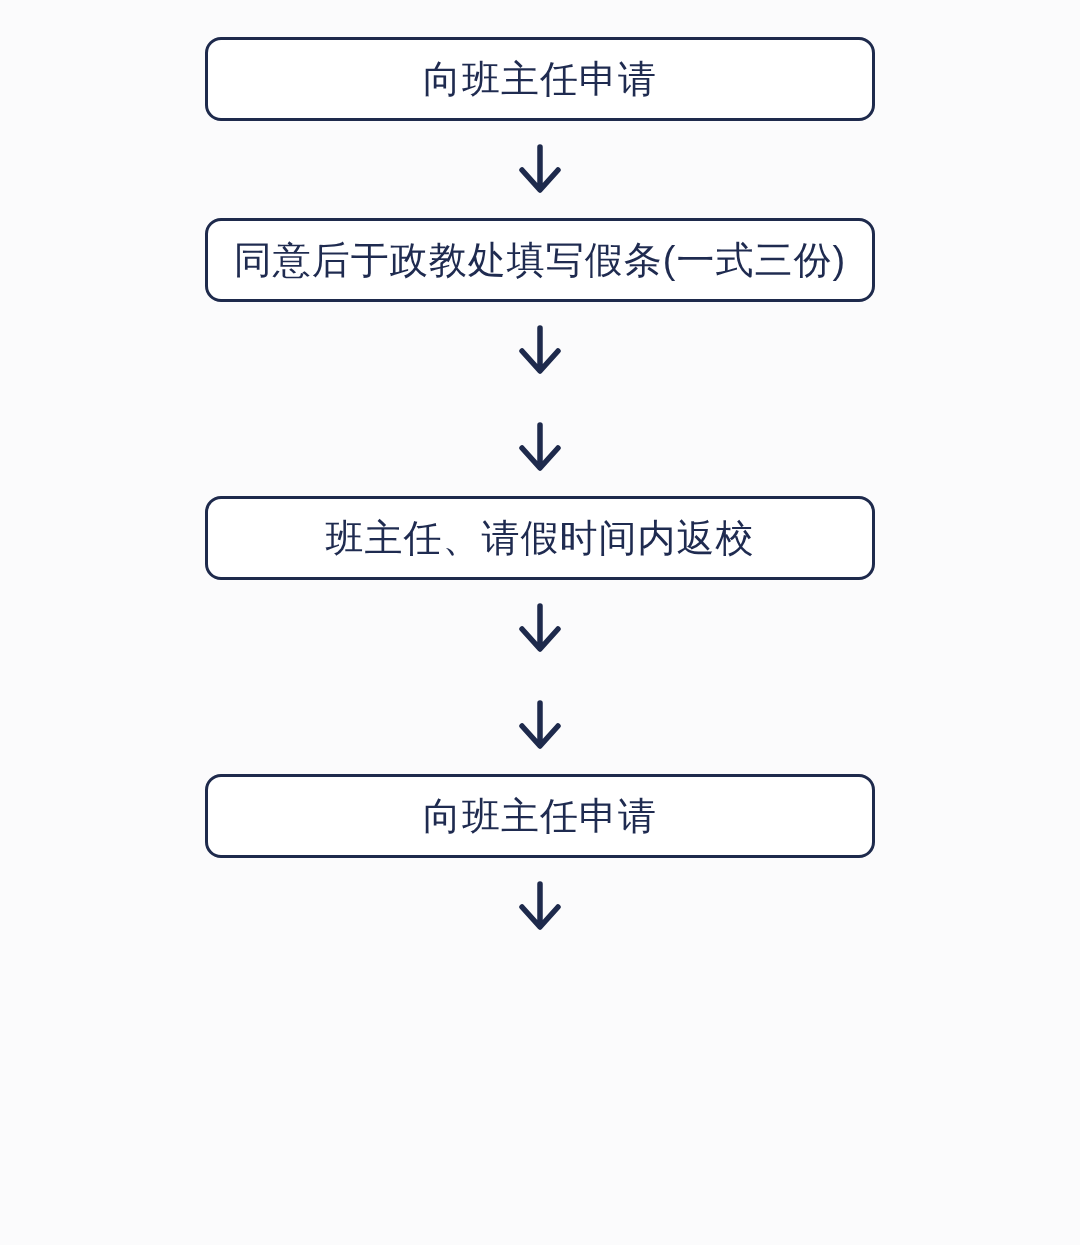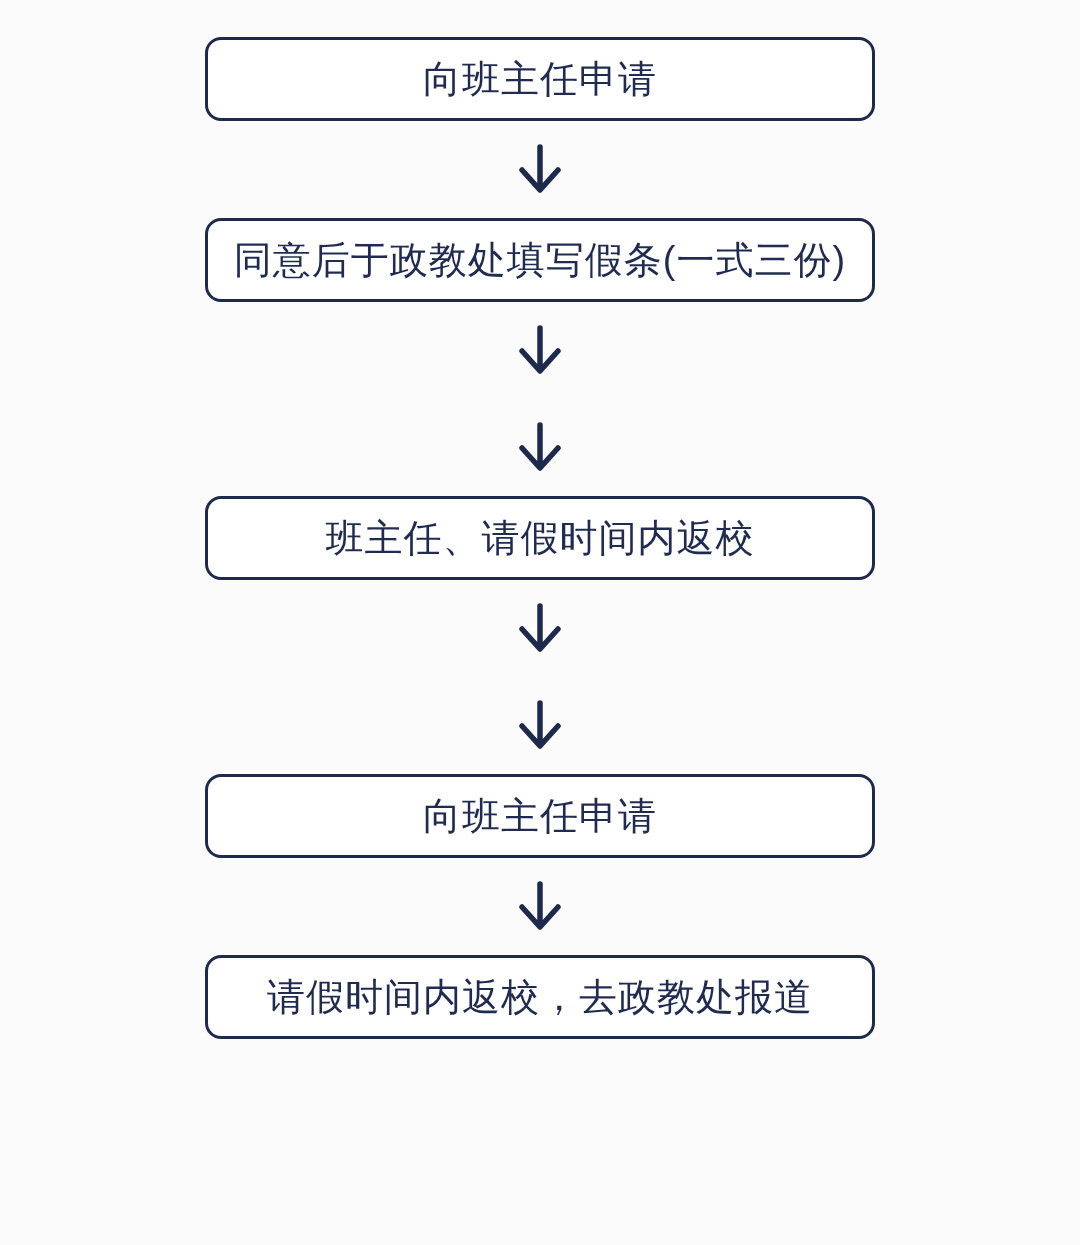--- a/index.html
+++ b/index.html
@@ -101,17 +101,14 @@
   <div class="step">
     <span>向班主任申请</span>
   </div>
 
   <div class="arrow-wrap">
     <svg width="52" height="52" viewBox="0 0 52 52" fill="none">
       <path d="M26 3 L26 44 M8 26 L26 46 L44 26" stroke="currentColor" stroke-width="5.5" stroke-linecap="round" stroke-linejoin="round"></path>
     </svg>
   </div>
 
-  <div class="step">
-    <span>请假时间内返校，去政教处报道</span>
-  </div>
 
 </div>
 
 </body></html>

